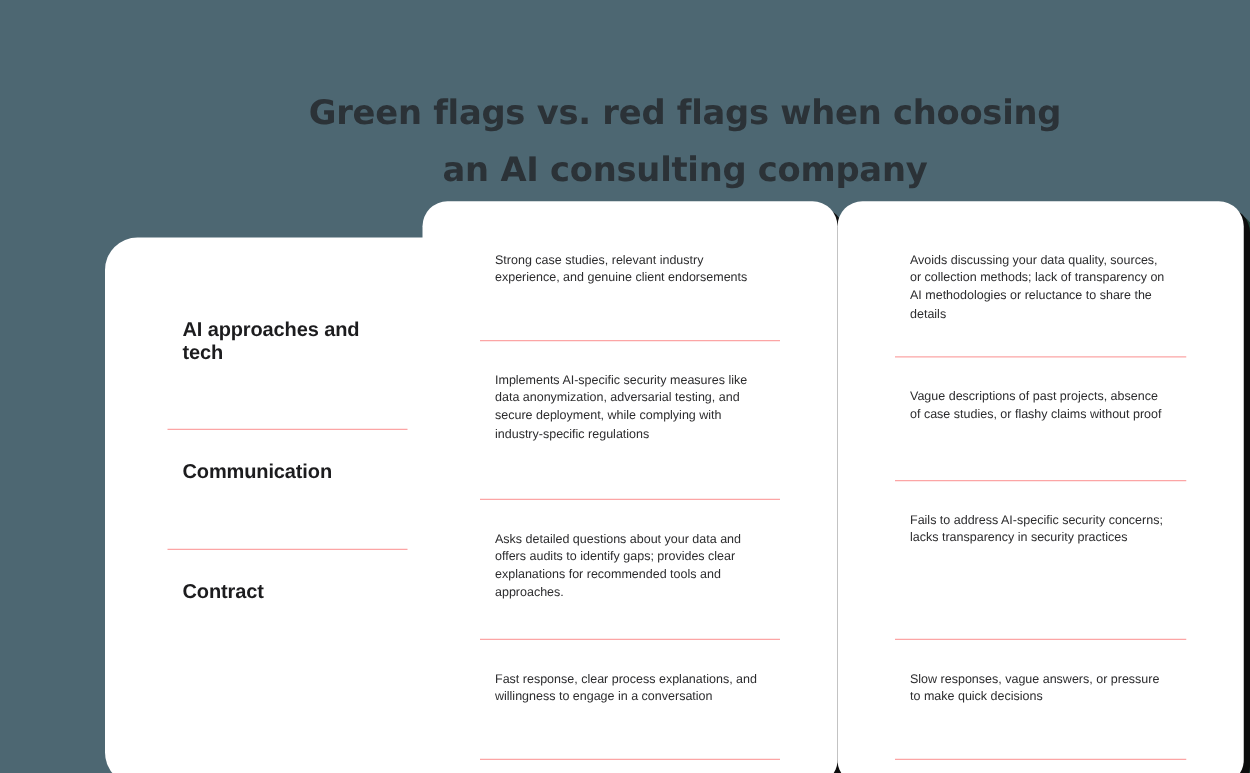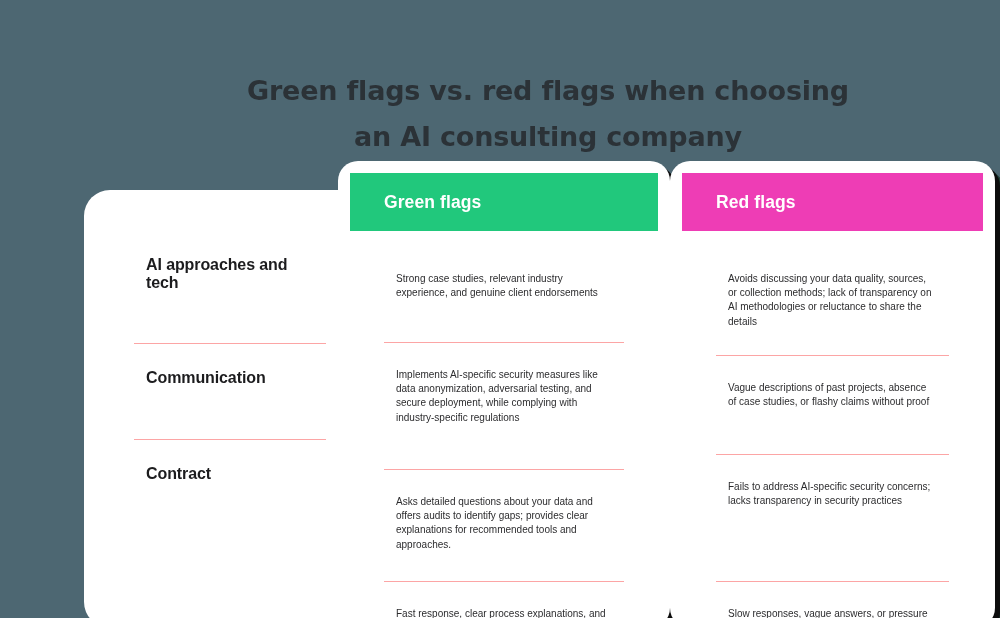--- a/index.html
+++ b/index.html
@@ -166,46 +166,40 @@
     </div>
     <div class="row r3">
       <div class="cell-label">Communication</div>
     </div>
     <div class="row r4">
       <div class="cell-label">Contract</div>
     </div>
   </div>
 
   <div class="card-green shadowed">
-    <div class="card-head head-green">
-      <span>Green flags</span>
-    </div>
     <div class="rows">
       <div class="row r0">
         <div class="cell-text">Strong case studies, relevant industry experience, and genuine client endorsements</div>
       </div>
       <div class="row r2">
         <div class="cell-text">Implements AI-specific security measures like data anonymization, adversarial testing, and secure deployment, while complying with industry-specific regulations</div>
       </div>
       <div class="row r1">
         <div class="cell-text">Asks detailed questions about your data and offers audits to identify gaps; provides clear explanations for recommended tools and approaches.</div>
       </div>
       <div class="row r3">
         <div class="cell-text">Fast response, clear process explanations, and willingness to engage in a conversation</div>
       </div>
       <div class="row r4">
         <div class="cell-text">Transparent pricing, clear terms, and defined milestones</div>
       </div>
     </div>
   </div>
 
   <div class="card-red shadowed">
-    <div class="card-head head-red">
-      <span>Red flags</span>
-    </div>
     <div class="rows">
       <div class="row r1">
         <div class="cell-text">Avoids discussing your data quality, sources, or collection methods; lack of transparency on AI methodologies or reluctance to share the details</div>
       </div>
       <div class="row r0">
         <div class="cell-text">Vague descriptions of past projects, absence of case studies, or flashy claims without proof</div>
       </div>
       <div class="row r2">
         <div class="cell-text">Fails to address AI-specific security concerns; lacks transparency in security practices</div>
       </div>

